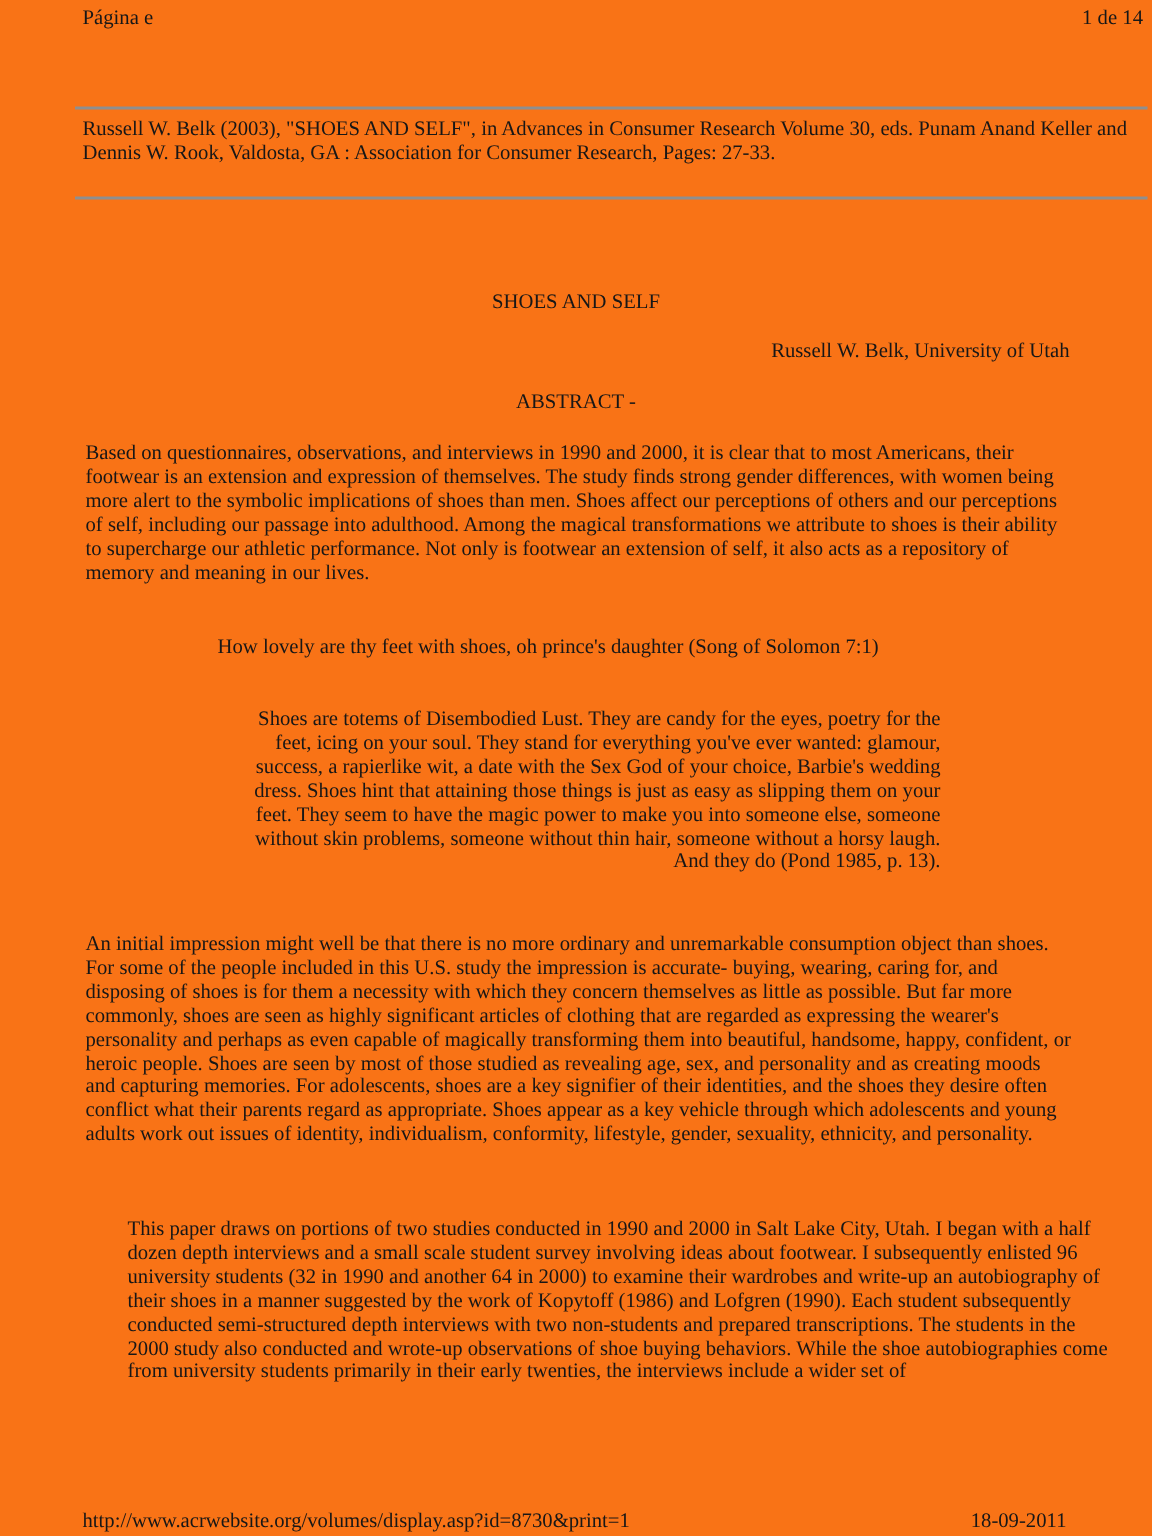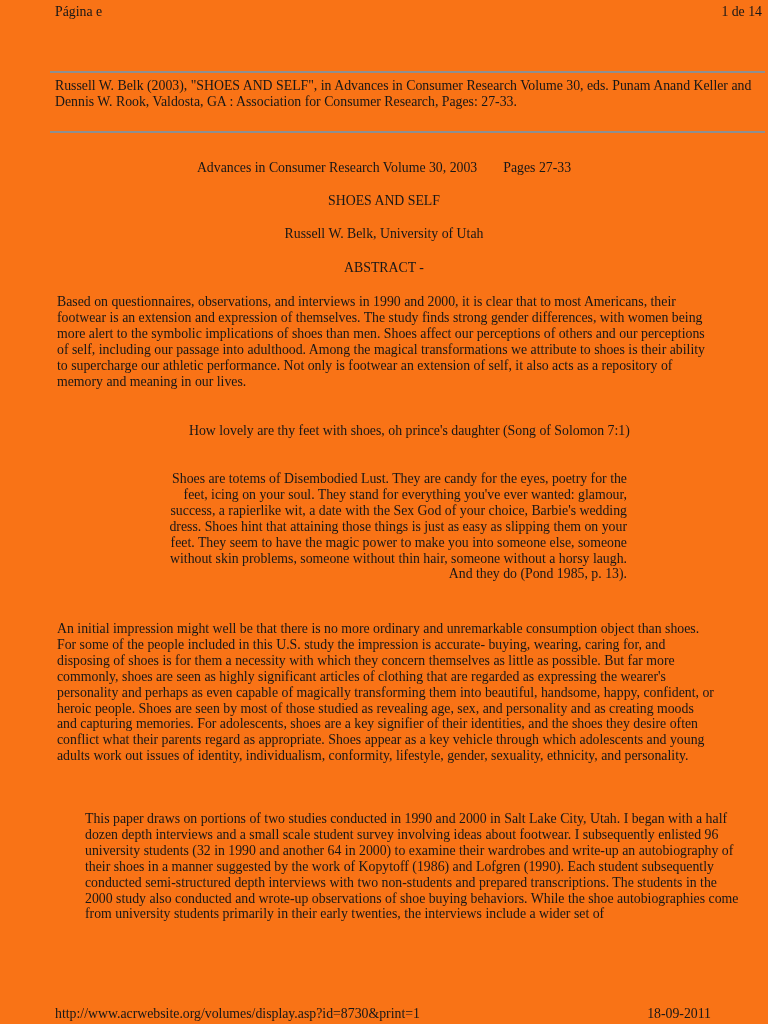--- a/index.html
+++ b/index.html
@@ -18,26 +18,26 @@
   .hdr-left  { top: 4px;  left: 55px; }
   .hdr-right { top: 4px;  right: 6px; }
   .rule { left: 50px; width: 715px; height: 2px; background: #8f8f8f; }
   .rule1 { top: 71px; }
   .rule2 { top: 131px; }
   .citation { top: 78px; left: 55px; width: 712px; line-height: 16.2px; }
   .centered { left: 55px; width: 658px; text-align: center; }
   .masthead { top: 160px; }
   .masthead .pages { margin-left: 26px; }
   .title-line  { top: 193px; }
-  .author-line { top: 226px; }
+  .author-line { top: 226px; text-align: right; }
   .abs-head    { top: 260px; }
   .para { left: 57px; width: 658px; text-align: left; }
   .abstract-para { top: 294px; }
   .quote { left: 145px; width: 482px; }
-  .quote1 { top: 423px; margin-left: 44px; }
+  .quote1 { top: 423px; }
   .quote2 { top: 471px; text-align: right; }
   .body-para-1 { top: 621px; width: 660px; }
   .body-para-2 { top: 811px; width: 660px; margin-left: 28px; }
   .footer-url  { top: 1006px; left: 55px; }
   .footer-date { top: 1006px; right: 57px; }
 </style>
 </head>
 <body>
 
 <div class="page">
@@ -45,23 +45,20 @@
   <div class="abs hdr-left">Página e</div>
 
   <div class="abs hdr-right">1 de 14</div>
 
   <div class="abs rule rule1"></div>
 
   <div class="abs citation">Russell W. Belk (2003), "SHOES AND SELF", in Advances in Consumer Research Volume 30, eds. Punam Anand Keller and Dennis W. Rook, Valdosta, GA : Association for Consumer Research, Pages: 27-33.</div>
 
   <div class="abs rule rule2"></div>
 
-  <div class="abs centered masthead">
-    <span>Advances in Consumer Research Volume 30, 2003</span><span class="pages">Pages 27-33</span>
-  </div>
 
   <div class="abs centered title-line">SHOES AND SELF</div>
 
   <div class="abs centered author-line">Russell W. Belk, University of Utah</div>
 
   <div class="abs centered abs-head">ABSTRACT -</div>
 
   <div class="abs para abstract-para">Based on questionnaires, observations, and interviews in 1990 and 2000, it is clear that to most Americans, their footwear is an extension and expression of themselves. The study finds strong gender differences, with women being more alert to the symbolic implications of shoes than men. Shoes affect our perceptions of others and our perceptions of self, including our passage into adulthood. Among the magical transformations we attribute to shoes is their ability to supercharge our athletic performance. Not only is footwear an extension of self, it also acts as a repository of memory and meaning in our lives.</div>
 
   <div class="abs quote quote1">How lovely are thy feet with shoes, oh prince's daughter (Song of Solomon 7:1)</div>

